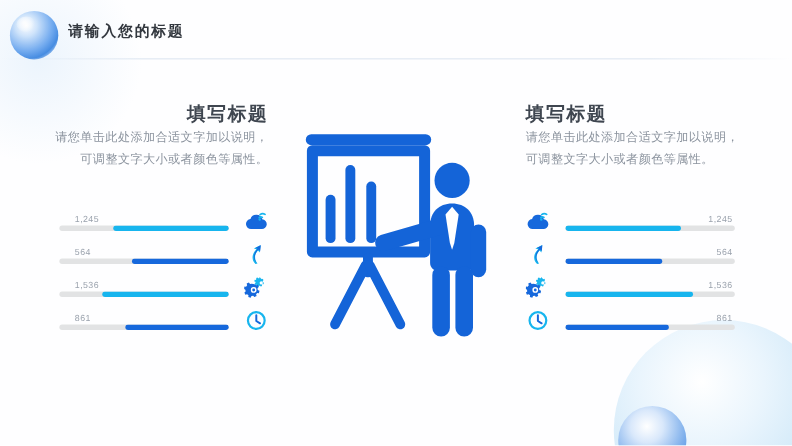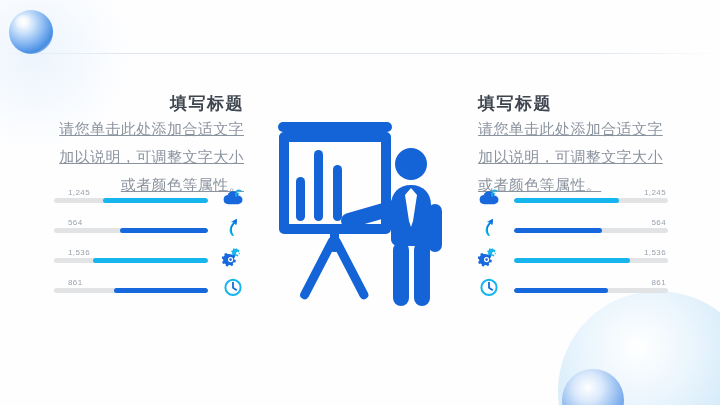--- a/index.html
+++ b/index.html
@@ -88,42 +88,42 @@
   .col-right { left: 478px; text-align: left; }
 
   .col-title {
     font-size: 17px;
     font-weight: bold;
     color: #3f4650;
     letter-spacing: 1.5px;
     margin-bottom: 0;
   }
   .col-desc {
-    font-size: 15px;
+    font-size: 11px;
     line-height: 1.85;
     color: #8b939e;
     letter-spacing: .4px;
-    text-decoration: underline;
   }
 
   
   .bars {
     position: absolute;
     top: 186px;
     width: 190px;
   }
   .bars-left  { left: 54px; }
   .bars-right { left: 478px; }
 
   .bar-row {
     position: relative;
     height: 30px;
   }
   .bar-row-inner {
     display: flex;
+    align-items: center;
     gap: 14px;
     height: 30px;
   }
   .bars-right .bar-row-inner { flex-direction: row; }
 
   .bar-stack {
     flex: 1 1 auto;
     position: relative;
     padding-top: 1px;
   }
@@ -172,20 +172,21 @@
 <body>
 
 <div class="slide">
 
   <div class="deco-wash-left"></div>
   <div class="deco-circle-big"></div>
   <div class="deco-circle-small"></div>
 
   <div class="header">
     <div class="deco-sphere-top"></div>
+    <div class="header-title">请输入您的标题</div>
     <div class="header-rule"></div>
   </div>
 
   <div class="col col-left">
     <div class="col-title">填写标题</div>
     <div class="col-desc">请您单击此处添加合适文字加以说明，可调整文字大小或者颜色等属性。</div>
   </div>
 
   <div class="col col-right">
     <div class="col-title">填写标题</div>

